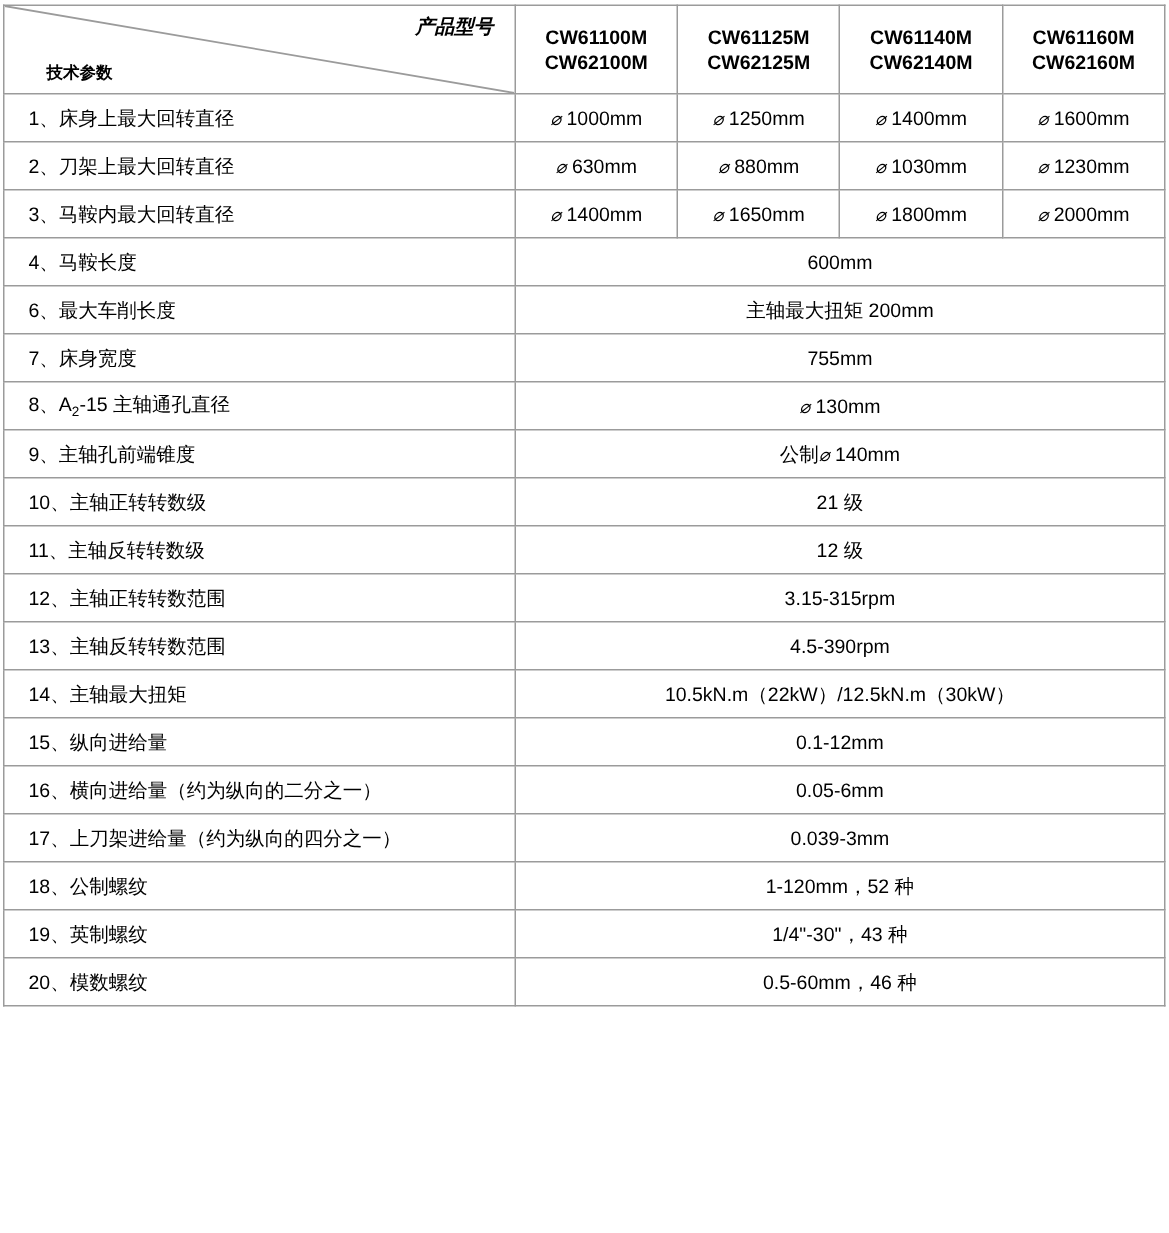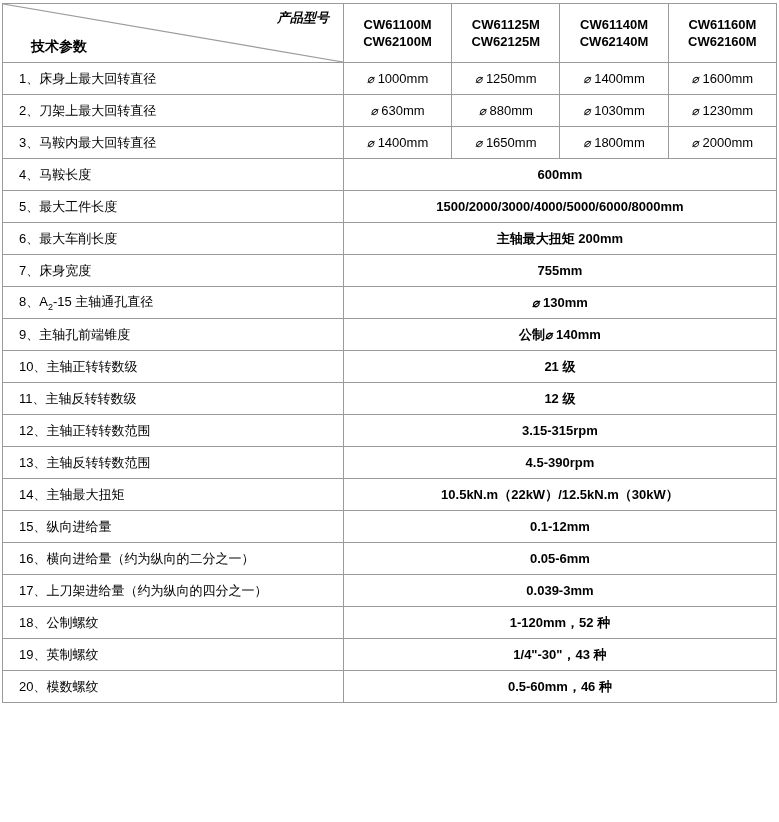--- a/index.html
+++ b/index.html
@@ -47,21 +47,21 @@
     top: 5px;
     right: 14px;
     font-size: 13px;
     font-weight: 700;
     font-style: italic;
   }
   .corner .param {
     position: absolute;
     bottom: 6px;
     left: 28px;
-    font-size: 14px;
+    font-size: 11px;
     font-weight: 700;
   }
   .modelhead {
     text-align: center;
     font-weight: 700;
     font-size: 13.5px;
     line-height: 17px;
     height: 58px;
     width: 108px;
   }
@@ -70,21 +70,20 @@
     font-size: 13px;
   }
   .val {
     text-align: center;
     font-size: 12.5px;
     height: 31px;
     margin-left: 45px;
   }
   .val.wide {
     font-size: 13px;
-    font-weight: bold;
   }
   .sub {
     font-size: 9px;
     vertical-align: sub;
   }
   .dia {
     font-style: italic;
     font-size: 12px;
   }
 </style>
@@ -146,24 +145,20 @@
         <td class="val"><span class="dia">⌀</span> 1400mm</td>
         <td class="val"><span class="dia">⌀</span> 1650mm</td>
         <td class="val"><span class="dia">⌀</span> 1800mm</td>
         <td class="val"><span class="dia">⌀</span> 2000mm</td>
       </tr>
       <tr>
         <td class="rowlabel">4、马鞍长度</td>
         <td class="val wide" colspan="4">600mm</td>
       </tr>
       <tr>
-        <td class="rowlabel">5、最大工件长度</td>
-        <td class="val wide" colspan="4">1500/2000/3000/4000/5000/6000/8000mm</td>
-      </tr>
-      <tr>
         <td class="rowlabel">6、最大车削长度</td>
         <td class="val wide" colspan="4">主轴最大扭矩 200mm</td>
       </tr>
       <tr>
         <td class="rowlabel">7、床身宽度</td>
         <td class="val wide" colspan="4">755mm</td>
       </tr>
       <tr>
         <td class="rowlabel">8、A<span class="sub">2</span>-15 主轴通孔直径</td>
         <td class="val wide" colspan="4"><span class="dia">⌀</span> 130mm</td>

